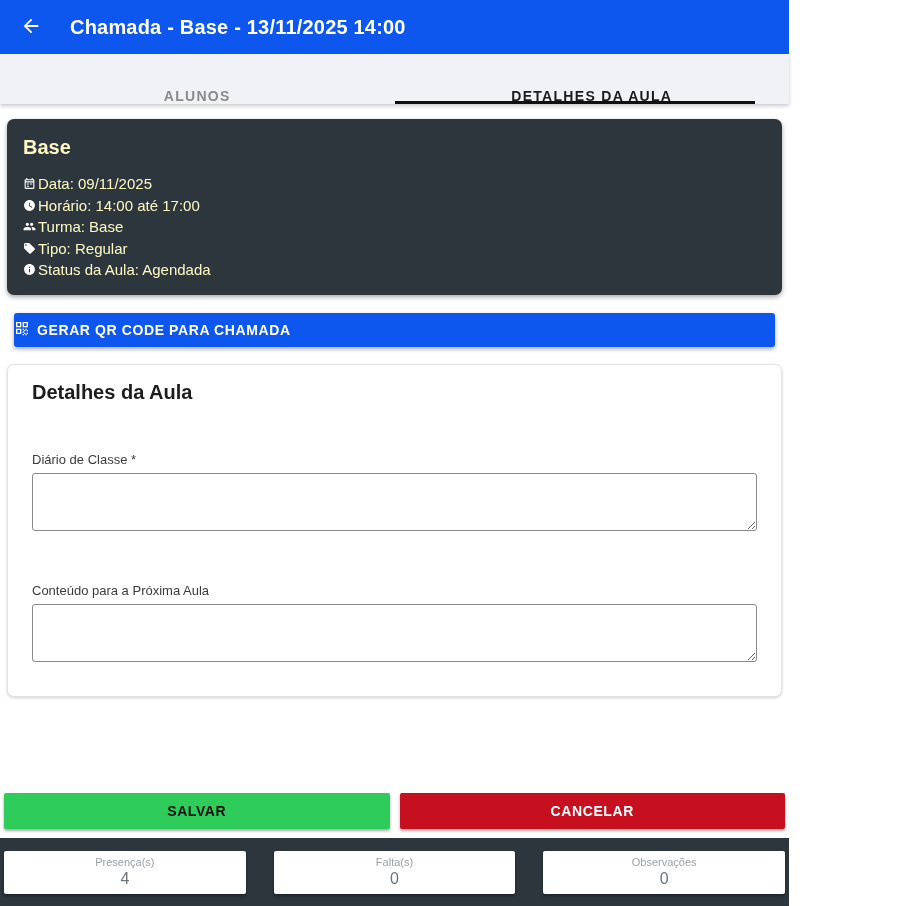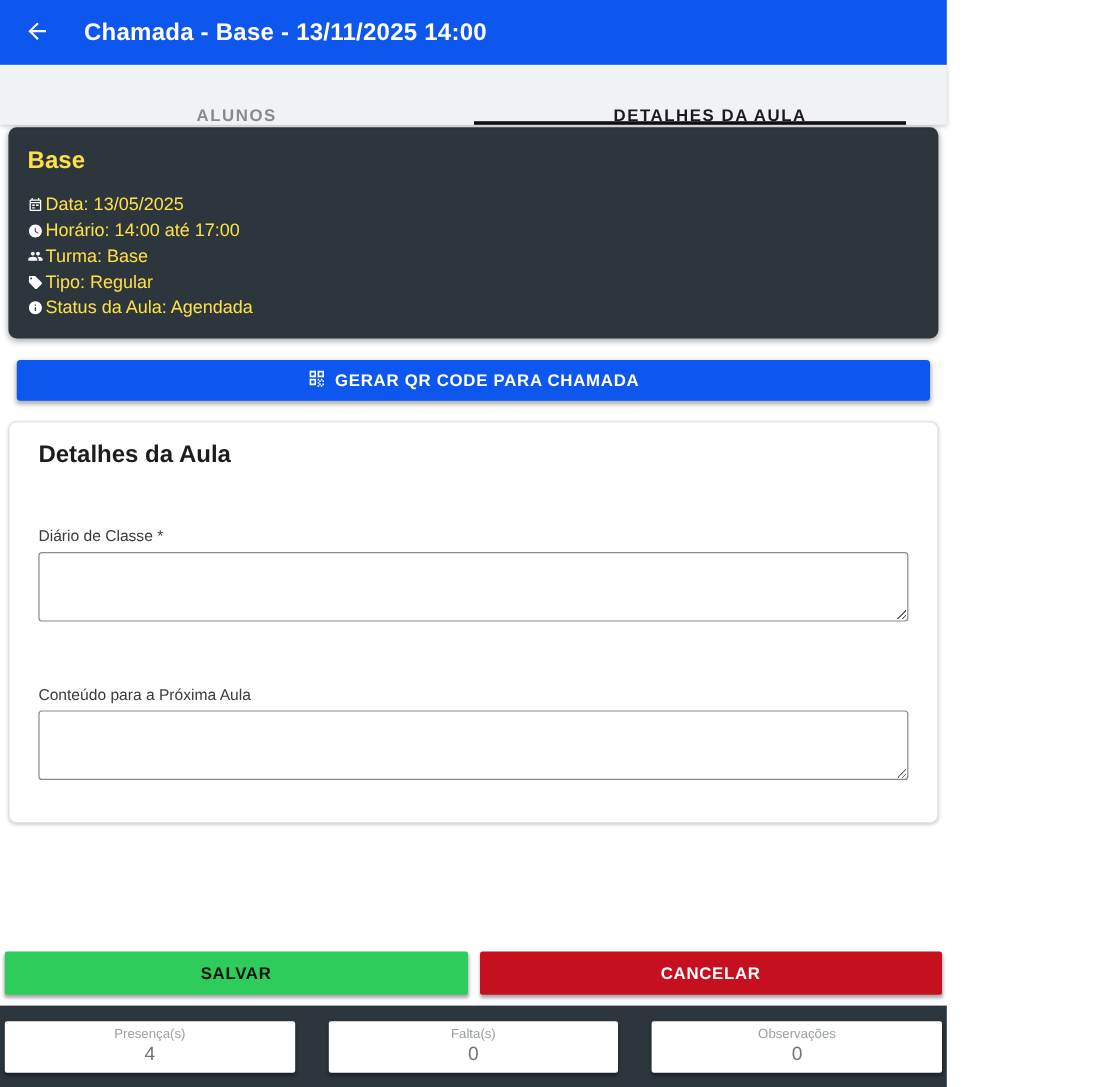--- a/index.html
+++ b/index.html
@@ -26,29 +26,29 @@
     box-shadow:0 2px 4px rgba(0,0,0,.22);z-index:4;}
   .tab{flex:1 1 50%;display:flex;align-items:flex-end;justify-content:center;
     font-size:14px;font-weight:bold;letter-spacing:1.3px;cursor:pointer;position:relative;}
   .tab.inactive{color:#8a8a8a;}
   .tab.active{color:#1b1b1b;}
   .tab-indicator{position:absolute;left:0;bottom:0;width:360px;height:3px;background:#101010;}
 
   
   .content{flex:0 0 auto;height:734px;background:#fff;display:flex;flex-direction:column;}
 
-  .info-card{margin:2px 7px 0;background:var(--dark);border-radius:7px;
-    box-shadow:0 2px 5px rgba(0,0,0,.35);padding:17px 16px 14px;color:#fde047;}
+  .info-card{margin:15px 7px 0;background:var(--dark);border-radius:7px;
+    box-shadow:0 2px 5px rgba(0,0,0,.35);padding:17px 16px 14px;color:#fef9c3;}
   .info-card h2{font-size:20px;font-weight:bold;margin-bottom:14px;}
   .info-row{display:flex;align-items:center;height:21.5px;font-size:15px;}
   .info-row .ic{width:14px;height:14px;flex:0 0 14px;display:flex;align-items:center;margin-right:1px;}
   .info-row .ic svg{width:13px;height:13px;}
 
   .qr-button{margin:18px 14px 0;height:34px;background:var(--blue);border:none;border-radius:3px;
-    display:flex;align-items:center;justify-content:center;gap:7px;cursor:pointer;
+    display:flex;align-items:center;justify-content:flex-start;gap:7px;cursor:pointer;
     box-shadow:0 2px 4px rgba(0,0,0,.35);color:#fff;font-size:14px;font-weight:bold;letter-spacing:.6px;}
   .qr-button svg{width:16px;height:16px;}
 
   .details-card{margin:17px 7px 0;background:#fff;border:1px solid #e3e3e3;border-radius:7px;
     box-shadow:0 1px 3px rgba(0,0,0,.18);padding:16px 24px 30px;}
   .details-card h2{font-size:20px;font-weight:bold;color:#1d1d1d;}
   .field{margin-top:0;}
   .field-label{display:block;font-size:13px;color:#3c3c3c;margin-bottom:6px;}
   .field-label:first-of-type{margin-top:48px;}
   .field + .field{margin-top:16px;}
@@ -100,21 +100,21 @@
   <div class="content">
 
     <div class="info-card">
       <h2>Base</h2>
       <div class="info-row">
         <span class="ic">
           <svg viewBox="0 0 24 24">
               <path fill="#ffffff" d="M19 4h-1V2h-2v2H8V2H6v2H5c-1.1 0-2 .9-2 2v14c0 1.1.9 2 2 2h14c1.1 0 2-.9 2-2V6c0-1.1-.9-2-2-2zm0 16H5V10h14v10zM5 8V6h14v2H5zm2 4h4v2H7v-2zm6 0h4v2h-4v-2zm-6 4h4v2H7v-2z"></path>
             </svg>
         </span>
-        <span>Data: 13/05/2025</span>
+        <span>Data: 09/11/2025</span>
       </div>
       <div class="info-row">
         <span class="ic">
           <svg viewBox="0 0 24 24">
               <path fill="#ffffff" d="M12 2C6.5 2 2 6.5 2 12s4.5 10 10 10 10-4.5 10-10S17.5 2 12 2zm4.2 14.2L11 13V7h1.5v5.2l4.5 2.7-.8 1.3z"></path>
             </svg>
         </span>
         <span>Horário: 14:00 até 17:00</span>
       </div>
       <div class="info-row">

